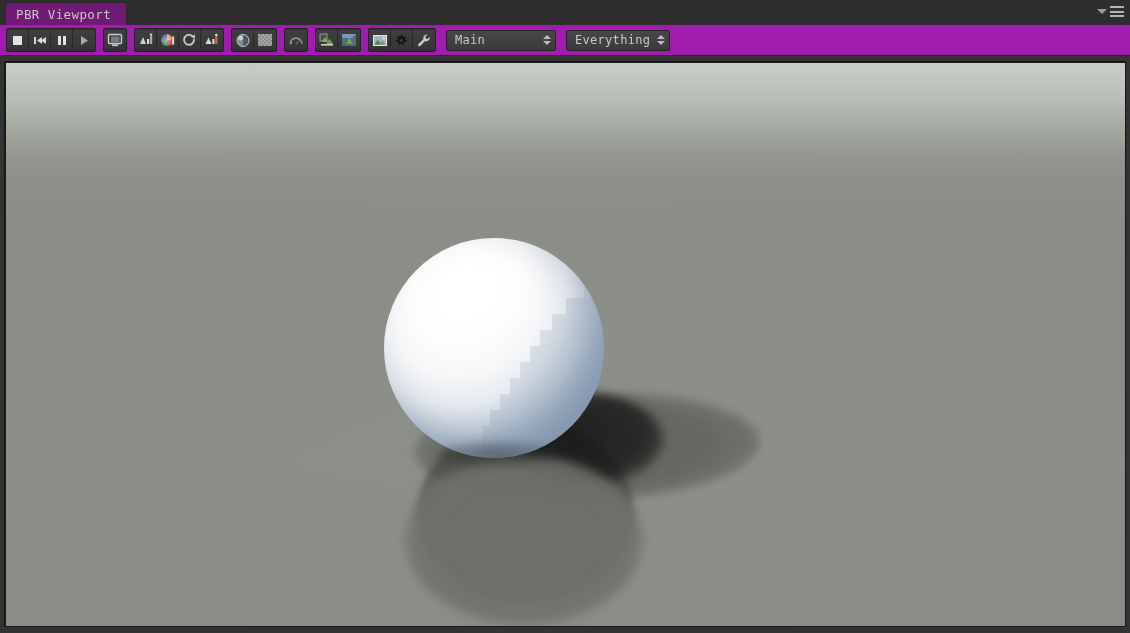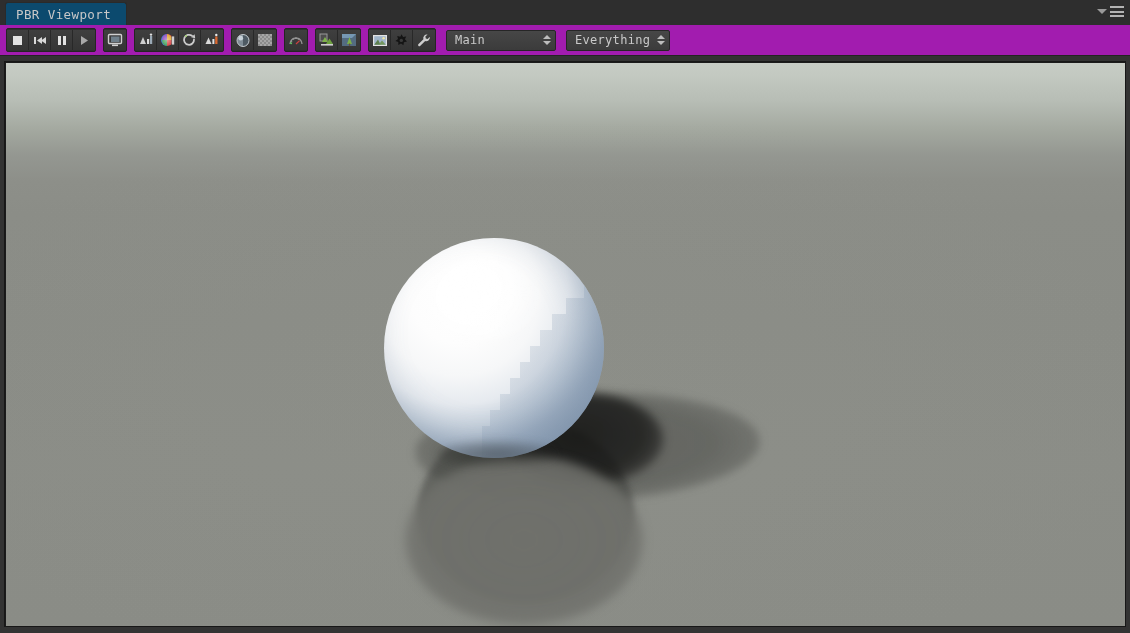--- a/index.html
+++ b/index.html
@@ -8,21 +8,21 @@
     background:#2c2c2c;
     font-family:"DejaVu Sans Mono","Liberation Mono",monospace;
     -webkit-font-smoothing:antialiased;
   }
   #app{position:relative;width:1130px;height:633px;background:#333333;}
 
   
   .tabbar{position:absolute;left:0;top:0;width:1130px;height:25px;background:#2e2e2e;border-bottom:1px solid #232323;}
   .tab{
     position:absolute;left:5px;top:2px;height:23px;width:122px;
-    background:#0c4a6e;border:1px solid #2a2a2a;border-bottom:none;
+    background:#701a75;border:1px solid #2a2a2a;border-bottom:none;
     border-radius:3px 3px 0 0;
     display:flex;align-items:center;justify-content:flex-start;
     box-sizing:border-box;padding-left:10px;
   }
   .tab-label{color:#c8c8c8;font-size:12.5px;letter-spacing:.4px;white-space:nowrap;}
 
   .tabbar-right{position:absolute;right:6px;top:6px;display:flex;align-items:center;gap:3px;}
   .tri-down{width:0;height:0;border-left:5px solid transparent;border-right:5px solid transparent;border-top:5px solid #9a9a9a;display:block;}
   .hamb{display:flex;flex-direction:column;justify-content:space-between;width:14px;height:11px;}
   .hamb i{display:block;height:2px;background:#b4b4b4;border-radius:0;}

